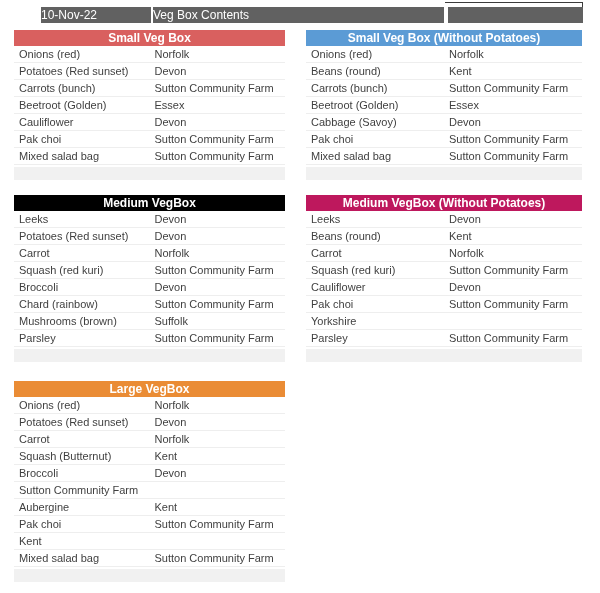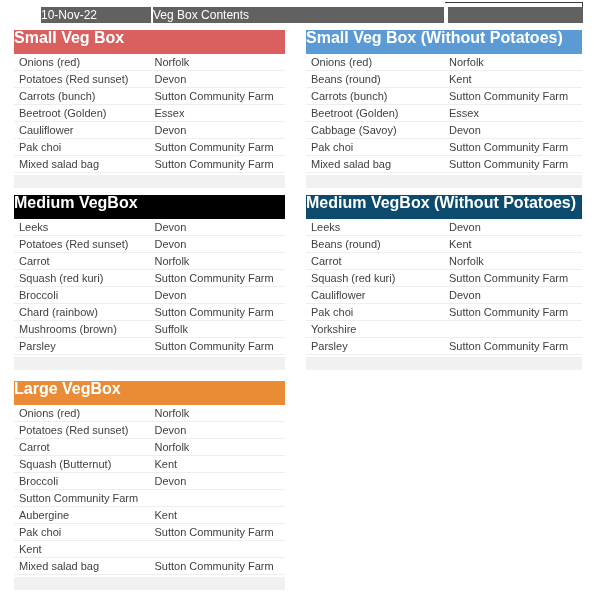--- a/index.html
+++ b/index.html
@@ -44,25 +44,25 @@
 
   
   .veg-table { position: absolute; }
   .pos-t1 { left: 14px;  top: 30px;  width: 271px; }
   .pos-t2 { left: 306px; top: 30px;  width: 276px; }
   .pos-t3 { left: 14px;  top: 195px; width: 271px; }
   .pos-t4 { left: 306px; top: 195px; width: 276px; }
   .pos-t5 { left: 14px;  top: 381px; width: 271px; }
 
   .tbl-header {
-    height: 24px;
+    height: 16px;
     line-height: 16px;
-    text-align: left;
+    text-align: center;
     color: #ffffff;
-    font-size: 16px;
+    font-size: 12px;
     font-weight: bold;
     white-space: nowrap;
     overflow: hidden;
   }
   .tbl-rows .row {
     display: flex;
     height: 17px;
     box-sizing: border-box;
     border-bottom: 1px solid #eeeeee;
     font-size: 11px;
@@ -200,21 +200,21 @@
         </div>
         <div class="row">
           <div class="cell c0">Parsley</div>
           <div class="cell c1">Sutton Community Farm</div>
         </div>
       </div>
     <div class="blank-row"></div>
   </div>
 
   <div class="veg-table pos-t4">
-    <div class="tbl-header" style="background: #0c4a6e;">Medium VegBox (Without Potatoes)</div>
+    <div class="tbl-header" style="background: #be185d;">Medium VegBox (Without Potatoes)</div>
     <div class="tbl-rows">
         <div class="row">
           <div class="cell c0">Leeks</div>
           <div class="cell c1">Devon</div>
         </div>
         <div class="row">
           <div class="cell c0">Beans (round)</div>
           <div class="cell c1">Kent</div>
         </div>
         <div class="row">

